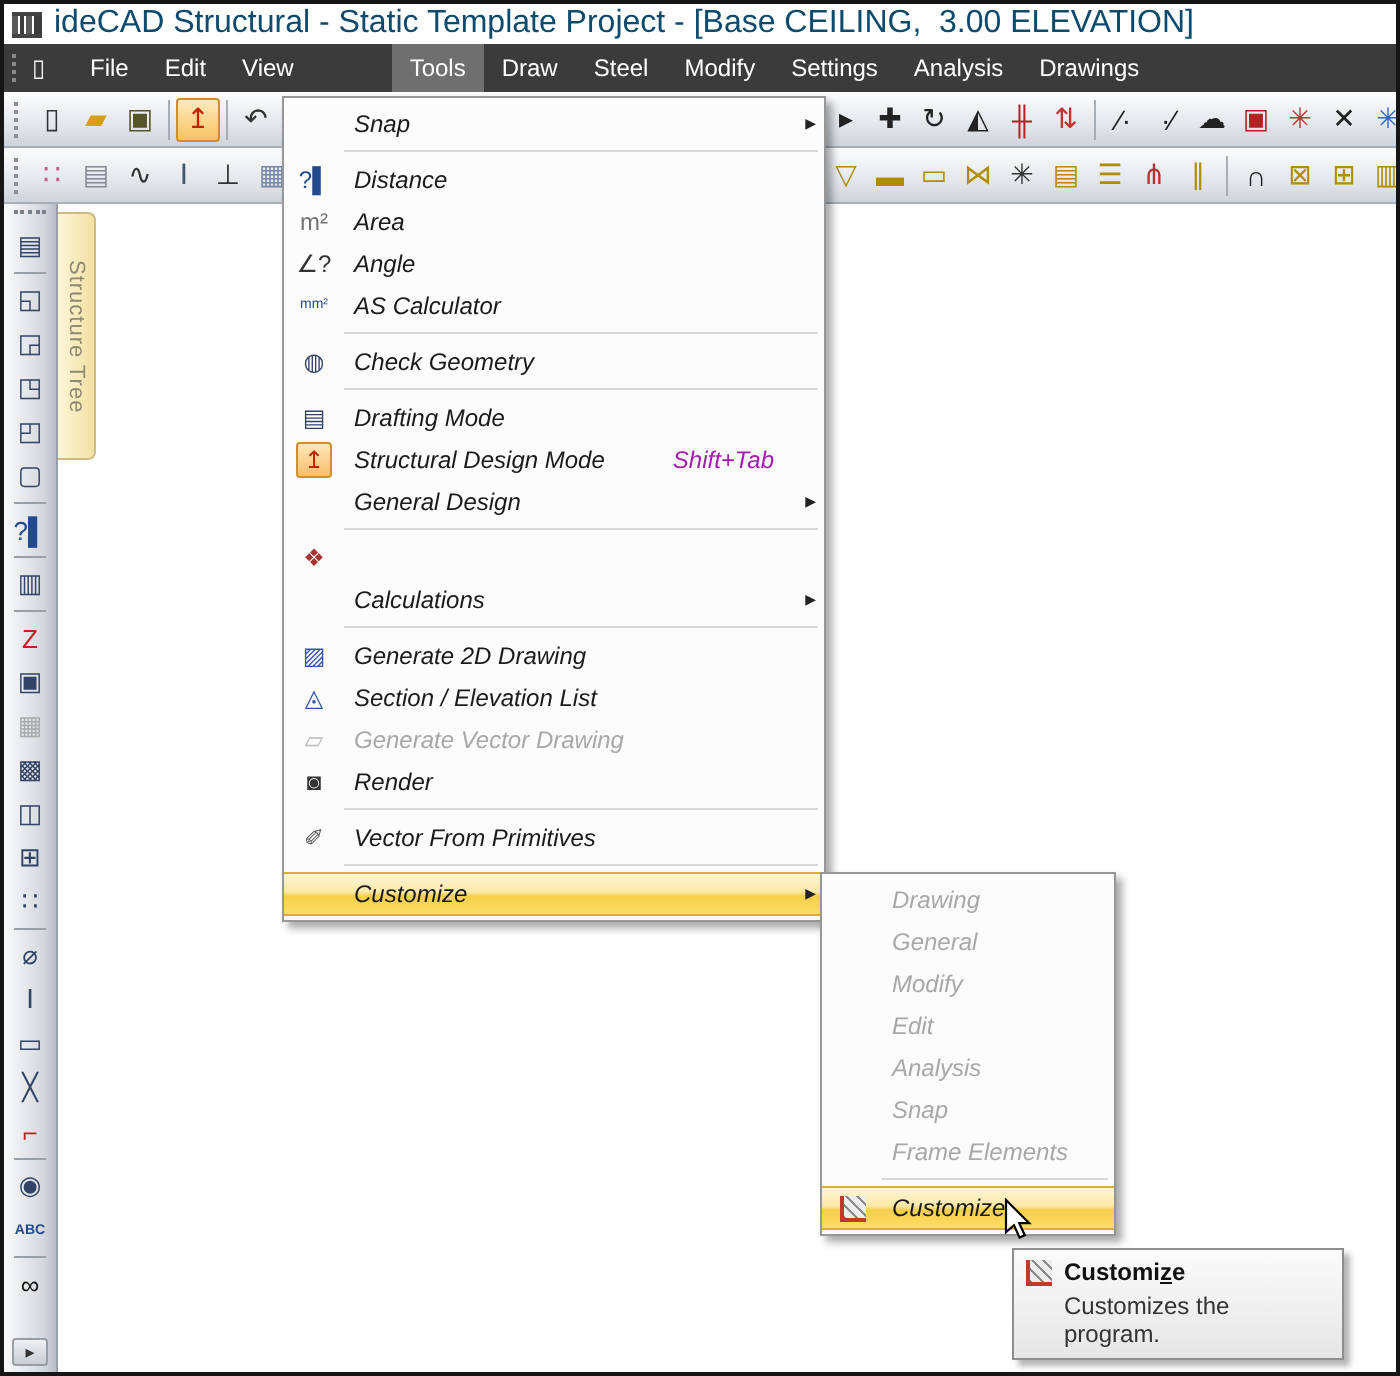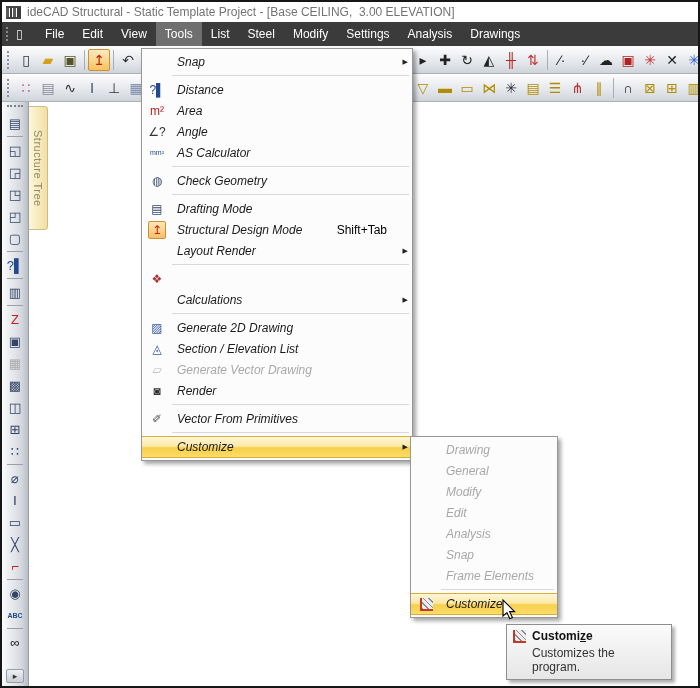--- a/index.html
+++ b/index.html
@@ -7,27 +7,27 @@
   .window {
     position:relative; width:700px; height:688px;
     border:2px solid #161616; background:#ffffff; overflow:hidden;
     font-family:"Liberation Sans","DejaVu Sans",sans-serif; font-size:12px; color:#1a1a1a;
   }
   
   .titlebar { height:20px; background:#ffffff; display:flex; align-items:center; padding-left:4px; }
   .title-icon { width:15px; height:13px; margin-right:6px; flex:none;
     background:linear-gradient(90deg,#5a5a5a 0 3px,#fff 3px 4px,#3c3c3c 4px 6px,#fff 6px 7px,#5a5a5a 7px 10px,#fff 10px 11px,#3c3c3c 11px 14px);
     border-top:2px solid #444; border-bottom:2px solid #444; }
-  .titlebar span { white-space:pre; font-size:12px; color:#737373;text-align:right; }
+  .titlebar span { white-space:pre; font-size:16px; color:#0c4a6e;text-align:right; }
   
   .menubar { height:24px; background:#3b3b3b; display:flex; align-items:stretch; color:#fff; padding-left:3px; }
   .v-grip { width:4px; border-left:2px dotted #8a8a8a; margin:5px 4px 5px 1px; }
   .mb-doc { width:14px; margin:4px 6px 4px 2px; color:#f0f0f0; font-size:12px; display:flex; align-items:center; }
   .mb-item { padding:0 9px; display:flex; align-items:center; cursor:default; white-space:nowrap; }
-  .mb-item.active { background:#6f6f6f; }
+  .mb-item.active { background:#6f6f6f;margin-left:40px; }
   
   .toolbar { position:relative; height:28px; background:linear-gradient(#fdfdfe,#dfe3e8 70%,#cfd4da);
     border-bottom:1px solid #aab0b8; display:flex; align-items:center; padding-left:4px; }
   .tb-right { position:absolute; left:410px; top:0; height:100%; display:flex; align-items:center; }
   .ticon { width:22px; height:22px; display:flex; align-items:center; justify-content:center; font-size:14px; flex:none; }
   .ticon.active-btn { background:linear-gradient(#fdeac0,#f7c35f); border:1px solid #cf8f2e; border-radius:2px; }
   .tsep { width:1px; height:20px; background:#a8aeb6; margin:0 3px; flex:none; }
   .tgrip { width:4px; height:18px; border-left:2px dotted #8a9099; margin:0 4px 0 1px; flex:none; }
   
   .left-rail { position:absolute; left:0; top:100px; bottom:0; width:27px; z-index:3;
@@ -48,21 +48,21 @@
   .canvas { position:absolute; left:27px; top:100px; right:0; bottom:0; background:#fff; z-index:1; }
   
   .popup { position:absolute; background:#fcfcfc; border:1px solid #979797; box-shadow:3px 3px 4px rgba(0,0,0,.35); padding:2px 0; }
   #tools-menu { left:139px; top:46px; width:272px; z-index:10; }
   #customize-submenu { left:408px; top:434px; width:148px; z-index:11; }
   .menu-item { display:flex; align-items:center; height:21px; padding:0 4px 0 3px; }
   .mi-icon { width:24px; text-align:center; font-size:12px; flex:none; display:flex; align-items:center; justify-content:center; }
   .mi-icon.tiny { font-size:7px; }
   .mi-chip { background:linear-gradient(#fde7b8,#f7bf6b); border:1px solid #cf8f2e; border-radius:2px; width:18px; height:18px; display:flex; align-items:center; justify-content:center; }
   .mi-label { flex:1; padding-left:8px; white-space:nowrap;font-style:italic; }
-  .mi-shortcut { padding-right:12px; color:#000000; }
+  .mi-shortcut { padding-right:12px; color:#a21caf;font-style:italic; }
   .mi-arrow { width:9px; font-size:7px; color:#222; text-align:right; }
   .menu-item.disabled .mi-label { color:#a8a8a8; }
   .menu-item.highlight { background:linear-gradient(180deg,#fdf6d8 0%,#fce9a7 45%,#f7cf4c 55%,#fbdd67 100%);
     border-top:1px solid #dcae33; border-bottom:1px solid #dcae33; height:22px; }
   .menu-sep { height:1px; background:#d9d9d9; margin:3px 3px 3px 30px; }
   
   .hatch-icon { width:13px; height:13px; flex:none; position:relative;
     background:repeating-linear-gradient(45deg,#8c8c8c 0 1px,#ededed 1px 4px),repeating-linear-gradient(-45deg,#8c8c8c 0 1px,transparent 1px 4px);
     border-left:2px solid #c0392b; border-bottom:2px solid #c0392b; }
   
@@ -86,21 +86,21 @@
   </div>
 
   <div class="menubar">
     <span class="v-grip"></span>
     <span class="mb-doc">▯</span>
     <span id="menubar-items" style="display:flex;align-items:stretch;">
         <span class="mb-item">File</span>
         <span class="mb-item">Edit</span>
         <span class="mb-item">View</span>
         <span class="mb-item active">Tools</span>
-        <span class="mb-item">List</span>
+        <span class="mb-item">Draw</span>
         <span class="mb-item">Steel</span>
         <span class="mb-item">Modify</span>
         <span class="mb-item">Settings</span>
         <span class="mb-item">Analysis</span>
         <span class="mb-item">Drawings</span>
       </span>
   </div>
 
   <div class="toolbar">
     <span class="tgrip"></span>
@@ -206,21 +206,21 @@
         <span class="mi-label">Snap</span>
         <span class="mi-arrow">▶</span>
       </div>
       <div class="menu-sep"></div>
       <div class="menu-item">
         <span class="mi-icon" style="color: rgb(35, 74, 140);">?▌</span>
         <span class="mi-label">Distance</span>
         <span class="mi-arrow"></span>
       </div>
       <div class="menu-item">
-        <span class="mi-icon" style="color: #b91c1c;">m²</span>
+        <span class="mi-icon" style="color: #737373;">m²</span>
         <span class="mi-label">Area</span>
         <span class="mi-arrow"></span>
       </div>
       <div class="menu-item">
         <span class="mi-icon" style="color: rgb(51, 51, 51);">∠?</span>
         <span class="mi-label">Angle</span>
         <span class="mi-arrow"></span>
       </div>
       <div class="menu-item">
         <span class="mi-icon tiny" style="color: rgb(35, 74, 140);">mm²</span>
@@ -242,21 +242,21 @@
       <div class="menu-item">
         <span class="mi-icon">
           <span class="mi-chip" style="color: rgb(194, 34, 0);">↥</span>
         </span>
         <span class="mi-label">Structural Design Mode</span>
         <span class="mi-shortcut">Shift+Tab</span>
         <span class="mi-arrow"></span>
       </div>
       <div class="menu-item">
         <span class="mi-icon"></span>
-        <span class="mi-label">Layout Render</span>
+        <span class="mi-label">General Design</span>
         <span class="mi-arrow">▶</span>
       </div>
       <div class="menu-sep"></div>
       <div class="menu-item">
         <span class="mi-icon" style="color: rgb(170, 51, 51);">❖</span>
         <span class="mi-arrow"></span>
       </div>
       <div class="menu-item">
         <span class="mi-icon"></span>
         <span class="mi-label">Calculations</span>

